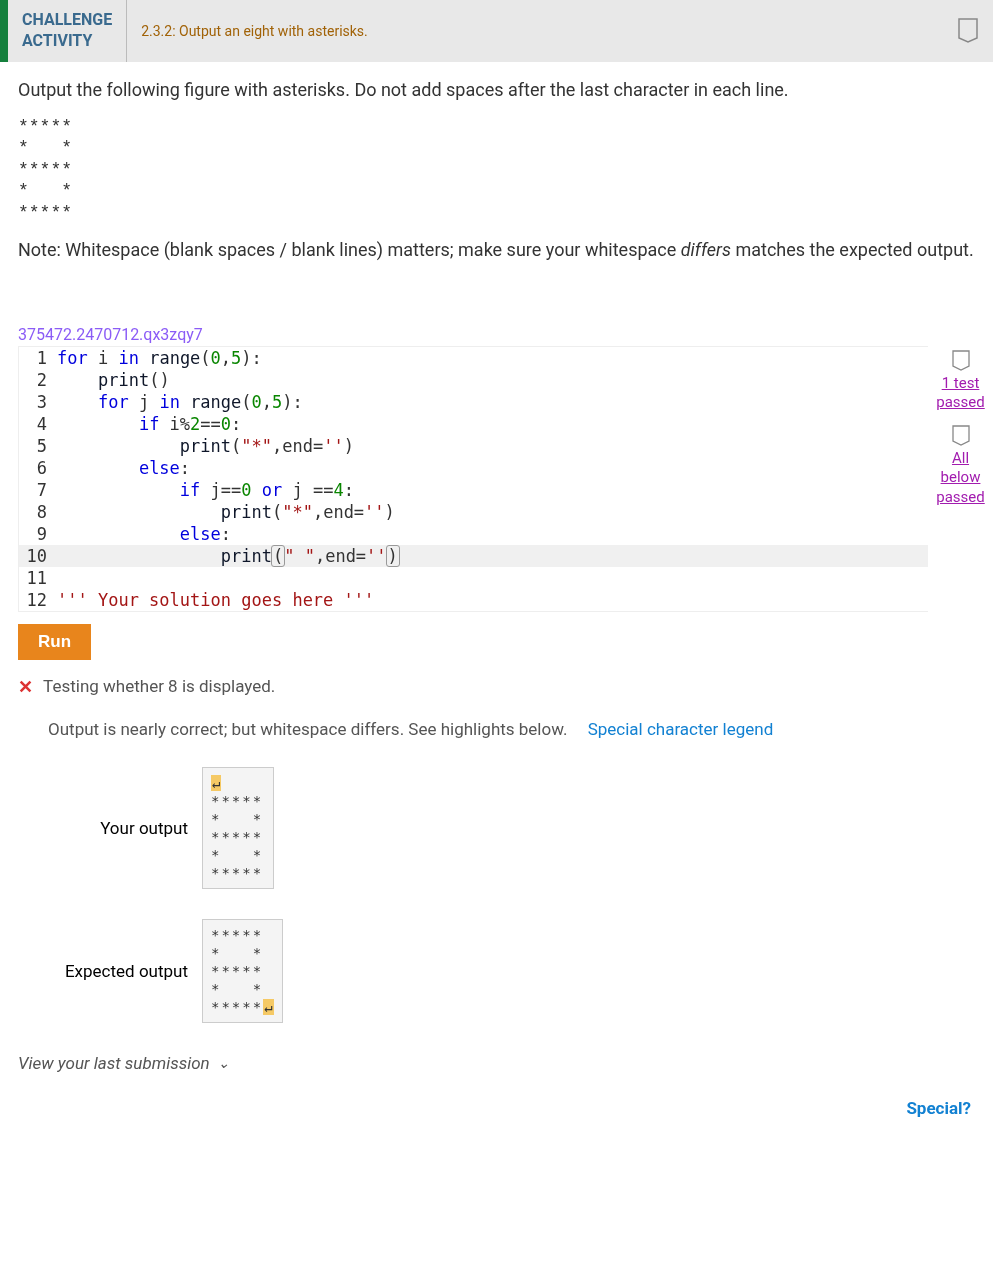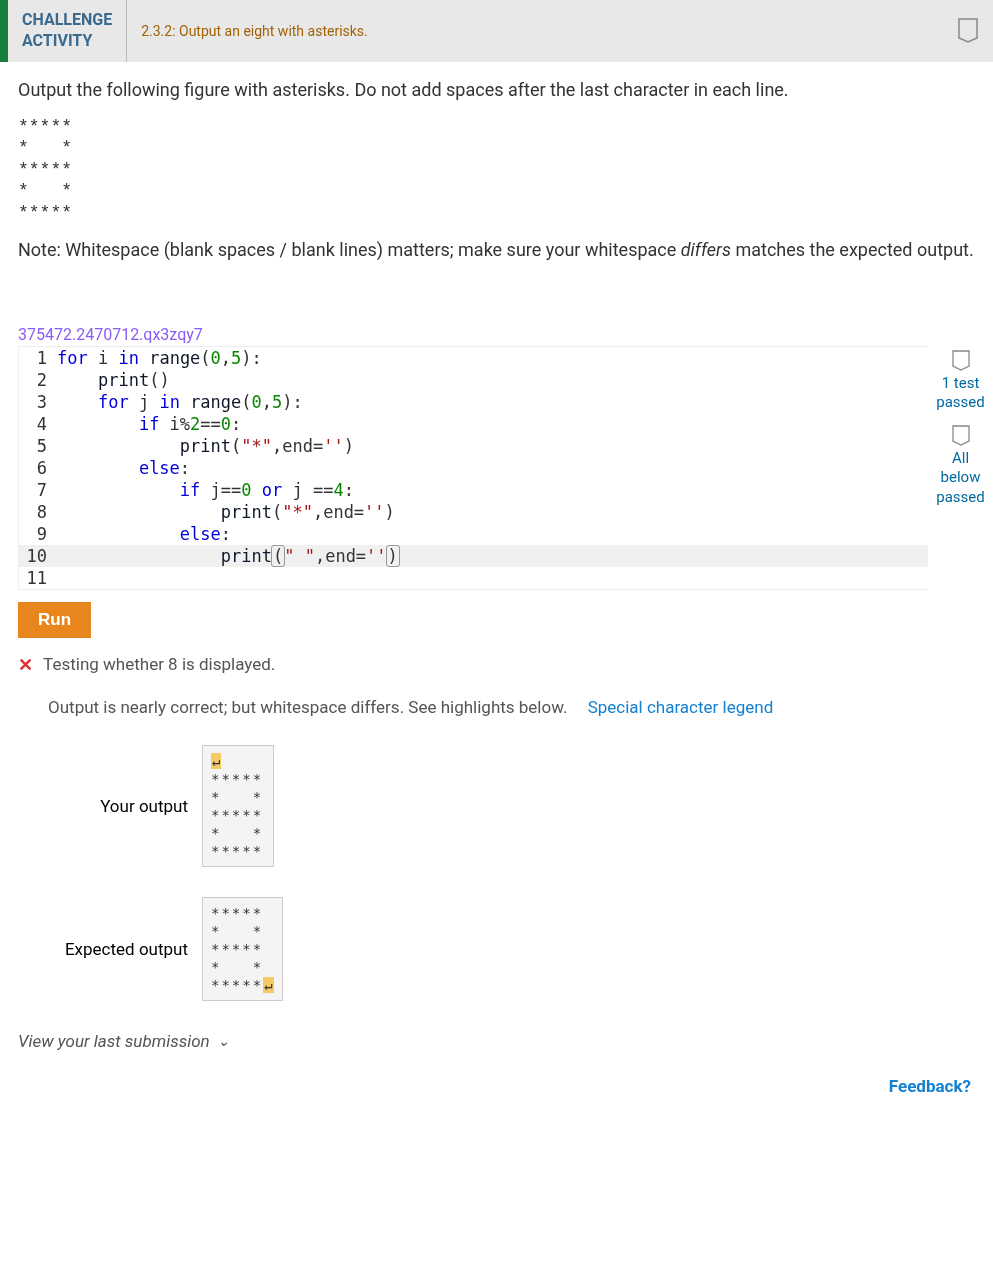--- a/index.html
+++ b/index.html
@@ -93,23 +93,24 @@
   .hl-line { background: #f0f0f0; }
   .bracket-hl {
     outline: 1px solid #999;
     border-radius: 2px;
     padding: 0 1px;
   }
   .side-status {
     width: 65px;
     text-align: center;
     font-size: 15px;
-    color: #0369a1;
+    color: #a21caf;
     padding-top: 4px;
     line-height: 1.3;
+    text-decoration: underline;
   }
   .side-status .badge-icon { margin-bottom: 2px; display: flex; justify-content: center;}
   .side-status .block { margin-bottom: 12px; }
   .run-btn {
     background: #e8851c;
     color: #fff;
     border: none;
     font-weight: 700;
     font-size: 17px;
     padding: 8px 20px;
@@ -260,20 +261,24 @@
         <div class="code">            <span class="kw">else</span>:</div>
       </div>
     <div class="code-row hl-line">
         <div class="ln">10</div>
         <div class="code">                <span class="fn">print</span><span class="bracket-hl">(</span><span class="str">" "</span>,end=<span class="str">''</span><span class="bracket-hl">)</span></div>
       </div>
     <div class="code-row">
         <div class="ln">11</div>
         <div class="code"> </div>
       </div>
+    <div class="code-row">
+        <div class="ln">12</div>
+        <div class="code"><span class="comment">''' Your solution goes here '''</span></div>
+      </div>
   </div>
   <div class="side-status">
     <div class="block">
       <div class="badge-icon">
         <svg width="18" height="22" viewBox="0 0 18 22">
             <path d="M1 1 H17 V16 L9 20 L1 16 Z" fill="none" stroke="#888" stroke-width="1.3"></path>
           </svg>
       </div>
       <div>1 test passed</div>
     </div>
@@ -321,17 +326,17 @@
 *****</span><span class="ws-hl">↵</span></div>
   </div>
 </div>
 
 <div class="last-sub">
   <span>View your last submission</span>
   <span class="chev">⌄</span>
 </div>
 
 <div class="feedback-link">
-  <span>Feedback?</span>
+  <span>Special?</span>
 </div>
 
 
 
 
 </body></html>

